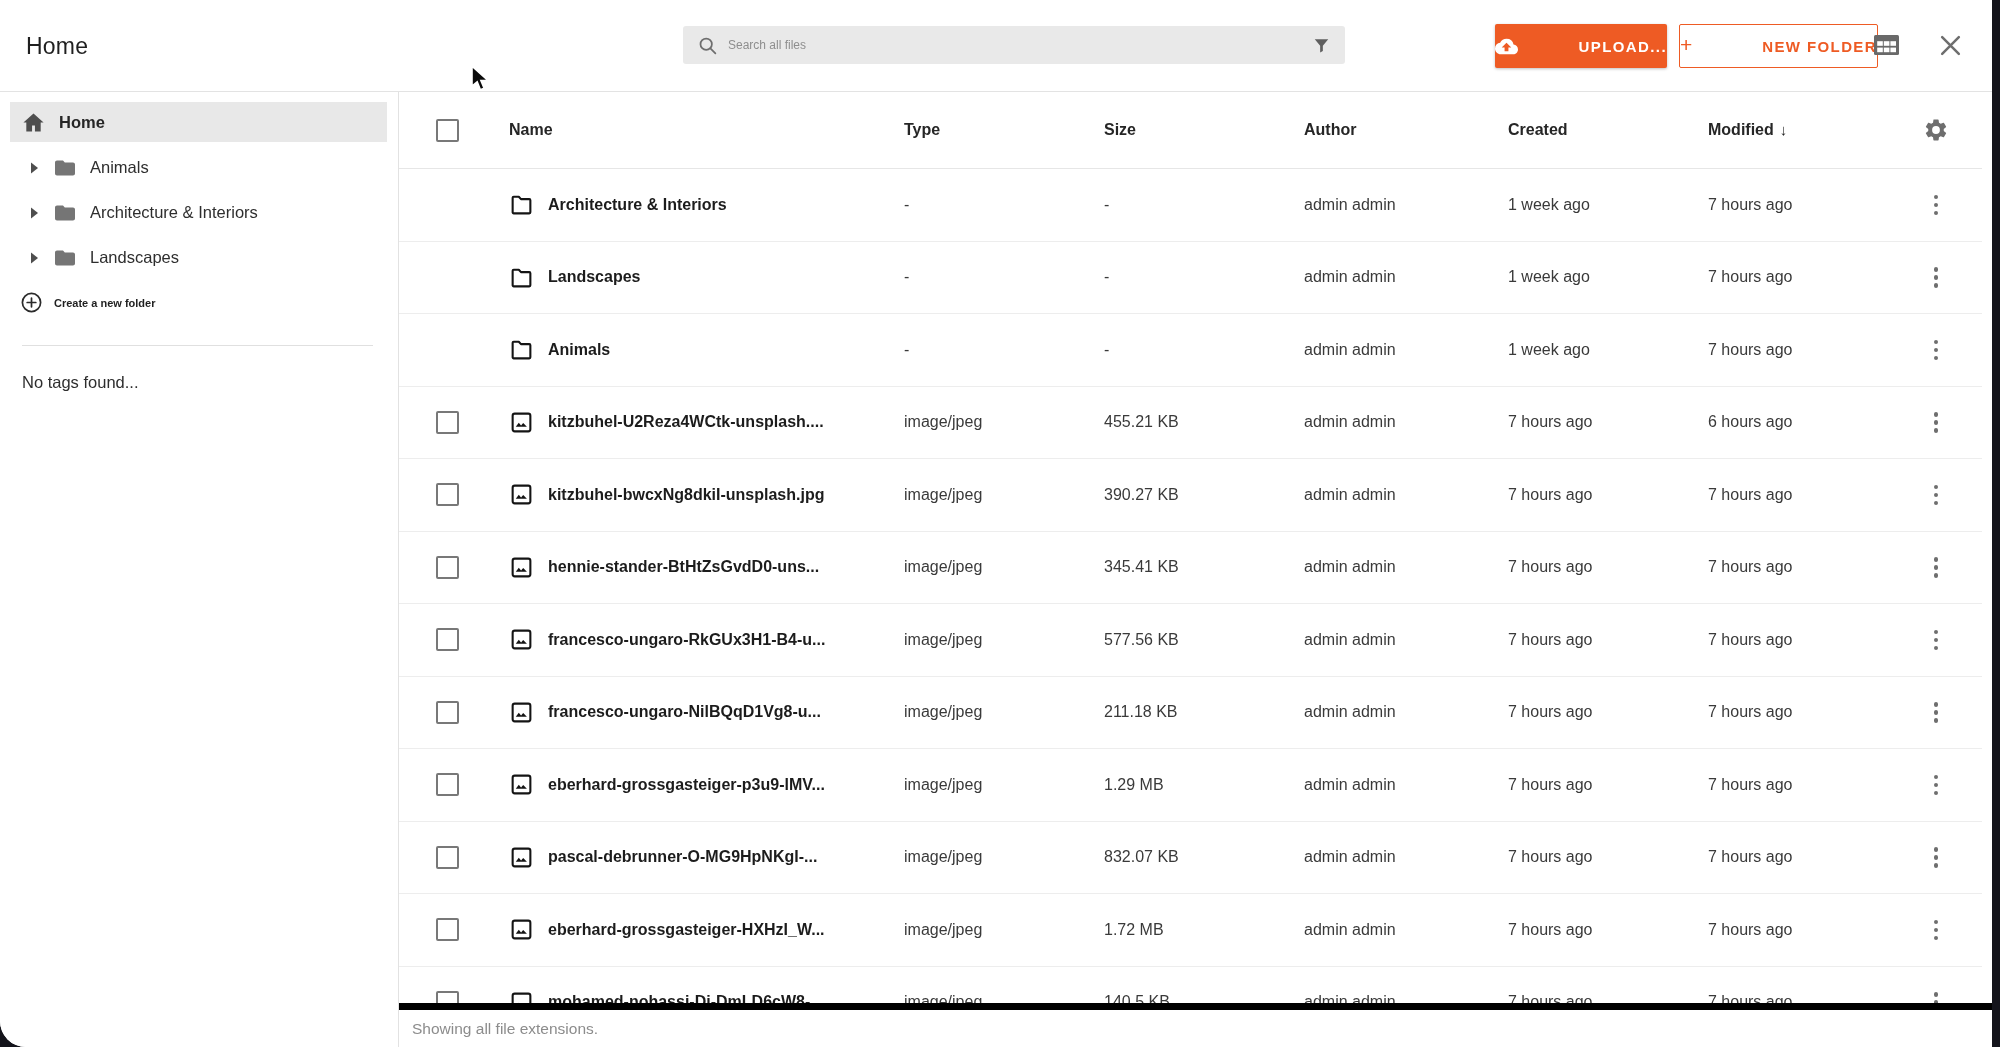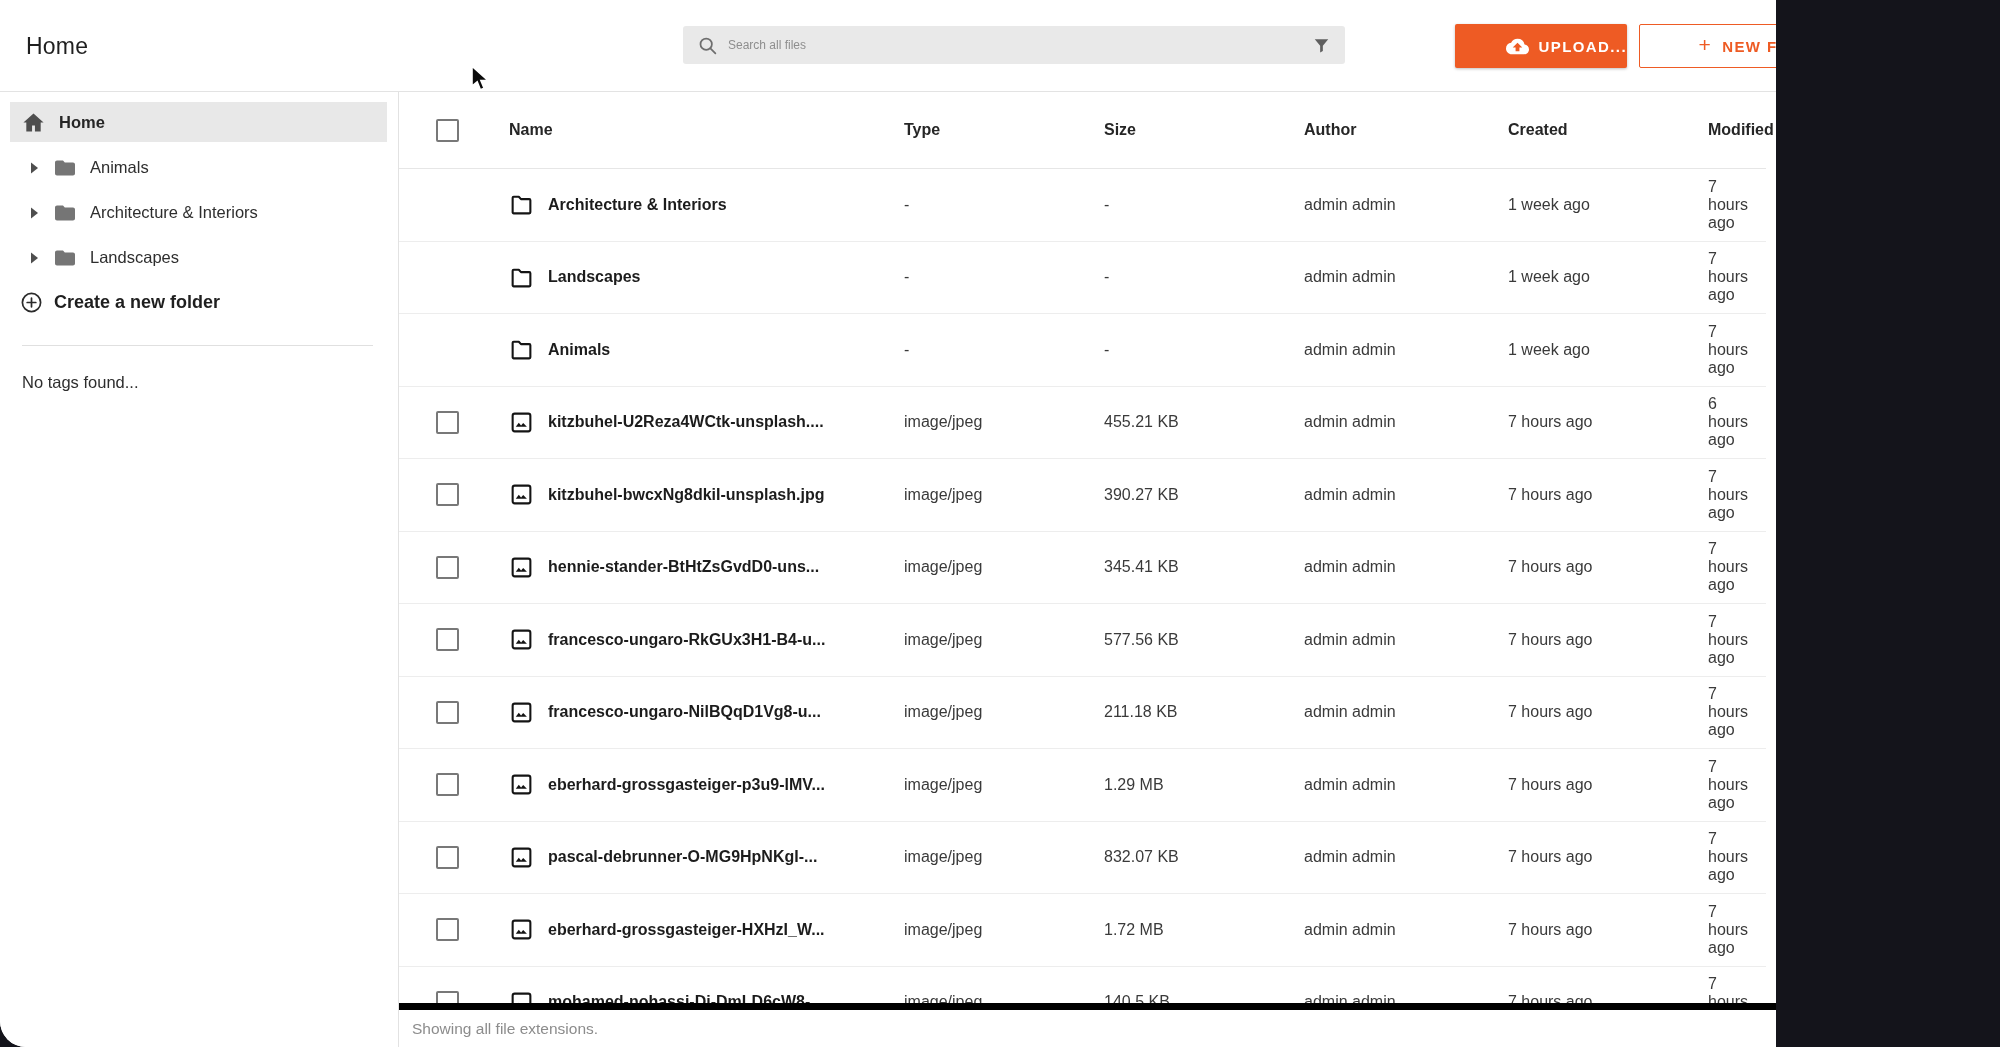--- a/index.html
+++ b/index.html
@@ -1,31 +1,31 @@
 <!DOCTYPE html>
 <html><head>
 <meta charset="utf-8">
 <style>
   * { margin:0; padding:0; box-sizing:border-box; }
   html,body { width:2000px; height:1047px; }
   body { background:#14141b; font-family:"Liberation Sans", sans-serif; color:#262626; overflow:hidden; }
-  .app { position:absolute; left:0; top:0; width:1776px; height:1047px; background:#fff;
+  .app { position:absolute; left:0; top:0; width:1992px; height:1047px; background:#fff;
          border-bottom-left-radius:26px; overflow:hidden; }
 
   
   .topbar { position:relative; height:92px; border-bottom:1px solid #e3e3e3; background:#fff; }
   .page-title { position:absolute; left:26px; top:50%; transform:translateY(-50%);
                 font-size:23px; color:#1f1f1f; letter-spacing:.2px; }
   .searchbox { position:absolute; left:683px; top:26px; width:662px; height:38px;
                background:#e9e9e9; border-radius:3px; display:flex; align-items:center; padding:0 14px; }
   .searchbox input { flex:1; border:none; background:transparent; outline:none;
                      font-family:inherit; font-size:12px; color:#333; margin-left:10px; }
   .searchbox input::placeholder { color:#8e8e8e; }
-  .btn { display:flex; align-items:center; justify-content:flex-end; gap:10px; height:44px;
-         font-size:15px; font-weight:700; letter-spacing:1.4px; border-radius:2px; cursor:pointer; }
+  .btn { display:flex; align-items:center; justify-content:space-between; gap:10px; height:44px;
+         font-size:15px; font-weight:700; letter-spacing:1.4px; border-radius:2px; cursor:pointer;margin-left:40px; }
   .btn-upload { position:absolute; left:1455px; top:24px; width:172px; background:#ee5b24; color:#fff;
                 box-shadow:0 1px 3px rgba(0,0,0,.25); }
   .btn-newfolder { position:absolute; left:1639px; top:24px; width:199px; background:#fff;
                    color:#ee5b24; border:1px solid #ee5b24; }
   .plus-glyph { font-size:21px; font-weight:400; margin-top:-2px; }
   .iconbtn { position:absolute; top:30px; width:30px; height:30px; display:flex;
              align-items:center; justify-content:center; cursor:pointer; }
   .iconbtn.grid { left:1871px; }
   .iconbtn.close { left:1935px; }
 
@@ -37,21 +37,21 @@
   
   .side-home { margin:10px 11px 0 10px; height:40px; background:#e8e8e8; display:flex;
                align-items:center; padding-left:12px; gap:14px; cursor:pointer; }
   .side-home .lbl { font-size:16.5px; font-weight:700; color:#262626; }
   .tree { margin-top:3px; }
   .tree-item { height:45px; display:flex; align-items:center; padding-left:30px; cursor:pointer; }
   .tree-item .caret { width:10px; display:flex; }
   .tree-item .foldicon { margin-left:13px; display:flex; }
   .tree-item .lbl { margin-left:13px; font-size:16.5px; color:#2e2e2e; }
   .side-create { height:45px; display:flex; align-items:center; padding-left:20px; gap:11px; cursor:pointer; }
-  .side-create .lbl { font-size:18px; font-weight:700; color:#1f1f1f; }
+  .side-create .lbl { font-size:11px; font-weight:700; color:#1f1f1f; }
   .side-divider { border:none; border-top:1px solid #e0e0e0; margin:20px 25px 0 22px; }
   .tags-empty { margin-top:27px; padding-left:22px; font-size:16.5px; color:#2e2e2e; }
 
   
   .grid-row { display:grid; margin-right:10px;
     grid-template-columns:37px 73px 39px 356px 200px 200px 204px 200px 1fr 92px;
     align-items:center; }
   .table-head { height:77px; border-bottom:1px solid #e6e6e6; font-weight:700; font-size:16px; color:#262626; }
   .table-head .col-name { grid-column:3/5; }
   .sort-arrow { font-weight:400; margin-left:6px; font-size:15px; }

